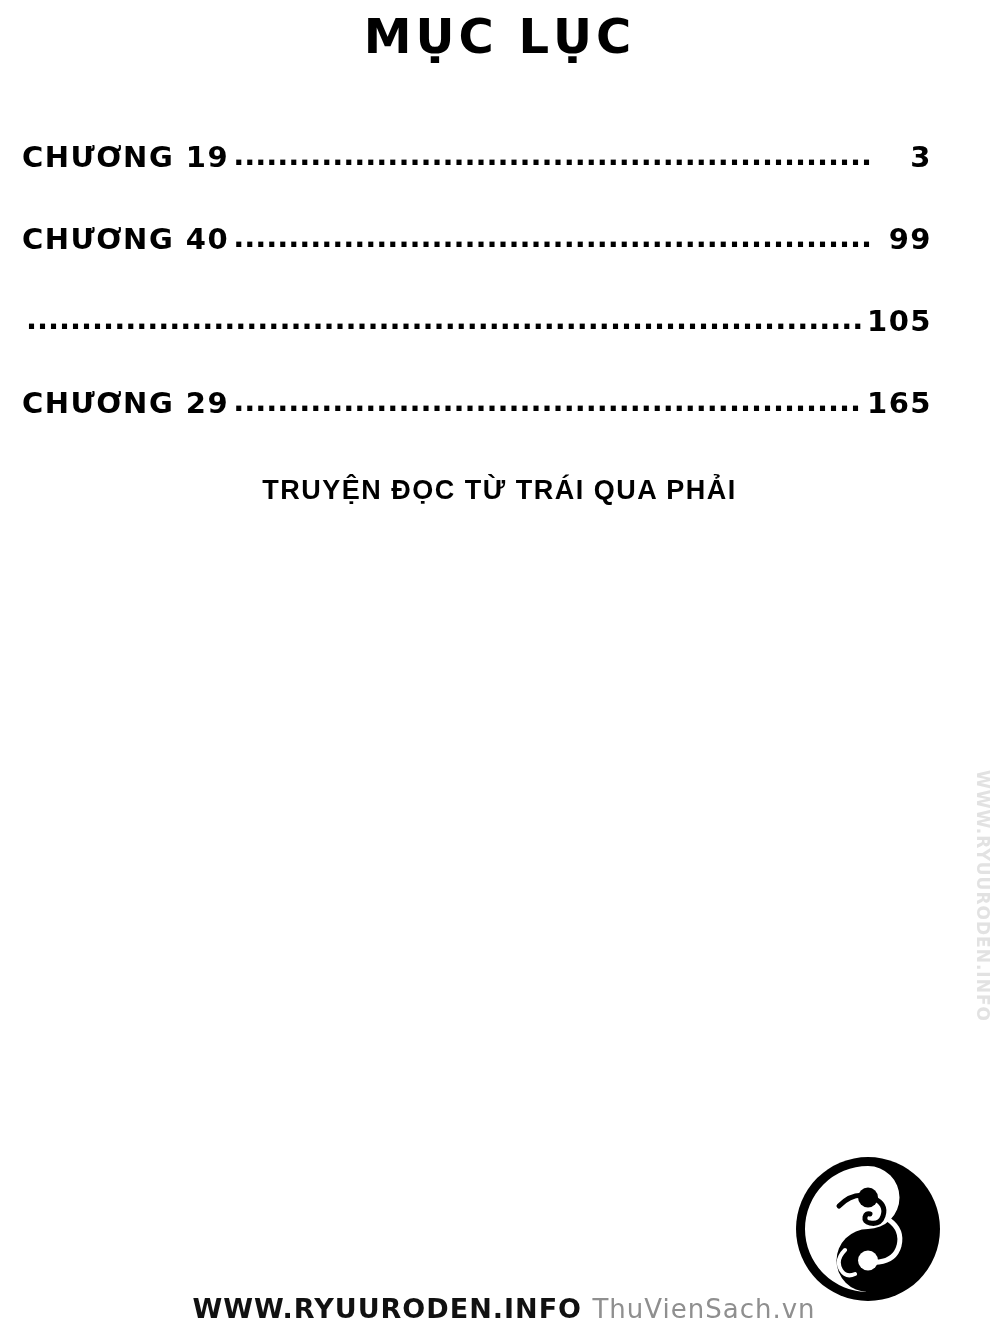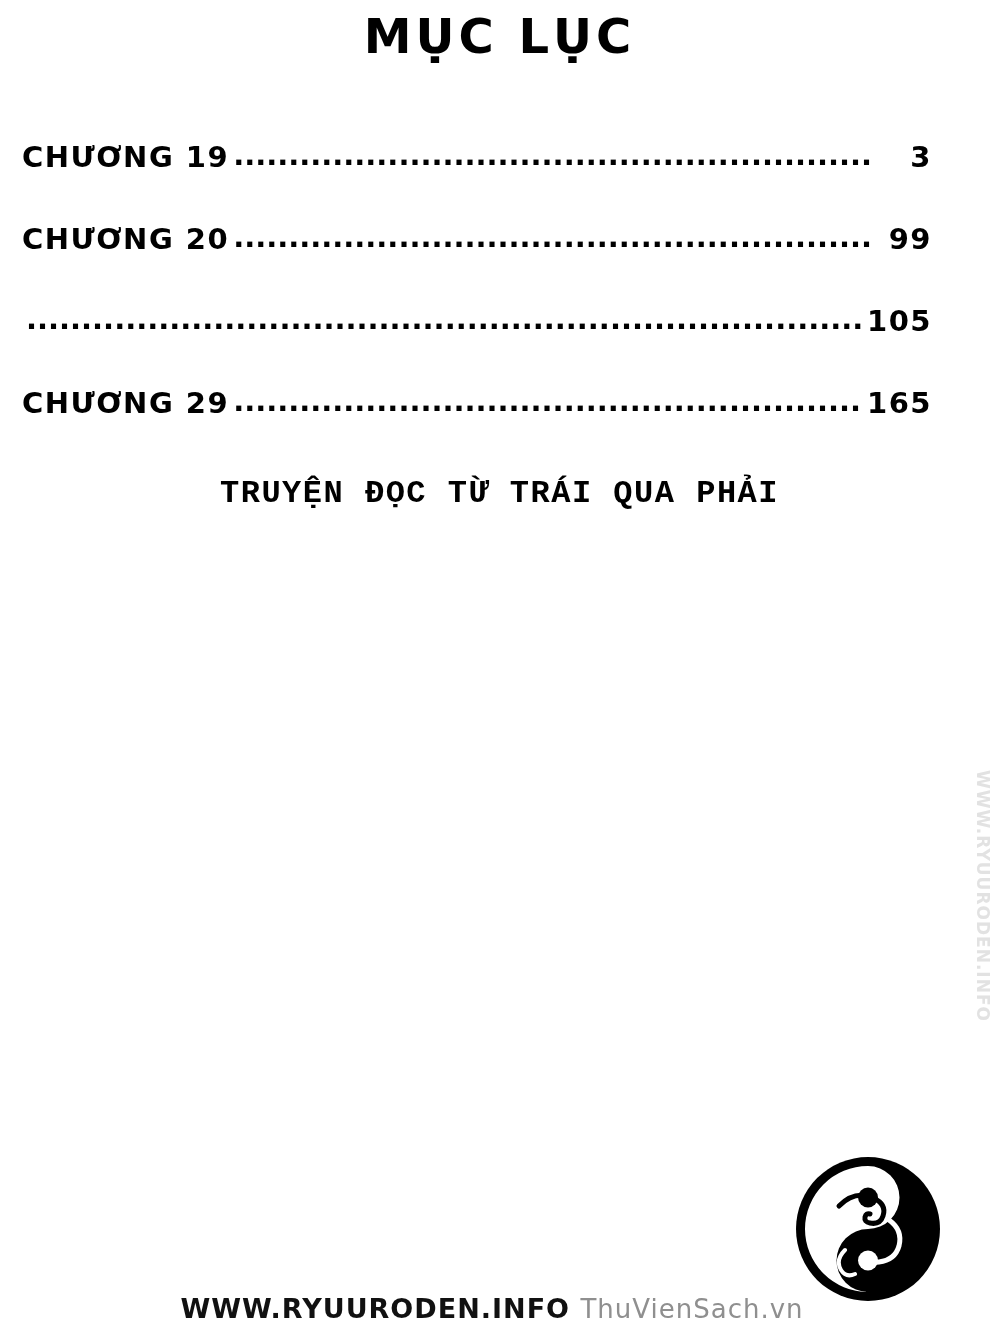--- a/index.html
+++ b/index.html
@@ -64,23 +64,23 @@
     flex: 0 0 auto;
     text-align: right;
     min-width: 56px;
   }
   .reading-note {
     position: absolute;
     top: 475px;
     left: 0;
     width: 999px;
     text-align: center;
-    font-family: Liberation Mono, monospace;
+    font-family: Liberation Sans, sans-serif;
     font-weight: bold;
-    font-size: 32px;
+    font-size: 27px;
     letter-spacing: 1.5px;
     color: #000000;
   }
   .side-watermark {
     position: absolute;
     right: 6px;
     top: 770px;
     width: 26px;
     height: 300px;
     writing-mode: vertical-rl;
@@ -94,21 +94,21 @@
   }
   .logo {
     position: absolute;
     right: 56px;
     bottom: 24px;
     width: 150px;
     height: 150px;
   }
   .footer-url {
     position: absolute;
-    left: 4px;
+    left: 16px;
     bottom: 4px;
     width: 976px;
     text-align: center;
     font-family: "DejaVu Sans", sans-serif;
     font-weight: bold;
     font-size: 27px;
     letter-spacing: 1px;
     color: #1a1a1a;
   }
   .footer-url .site {
@@ -129,21 +129,21 @@
 
   <div class="toc-list">
 
     <div class="toc-row">
       <span class="toc-label">CHƯƠNG 19</span>
       <span class="toc-dots">................................................................................................................................................................</span>
       <span class="toc-page">3</span>
     </div>
 
     <div class="toc-row">
-      <span class="toc-label">CHƯƠNG 20</span>
+      <span class="toc-label">CHƯƠNG 40</span>
       <span class="toc-dots">................................................................................................................................................................</span>
       <span class="toc-page">99</span>
     </div>
 
     <div class="toc-row">
       <span class="toc-dots">................................................................................................................................................................</span>
       <span class="toc-page">105</span>
     </div>
 
     <div class="toc-row">

